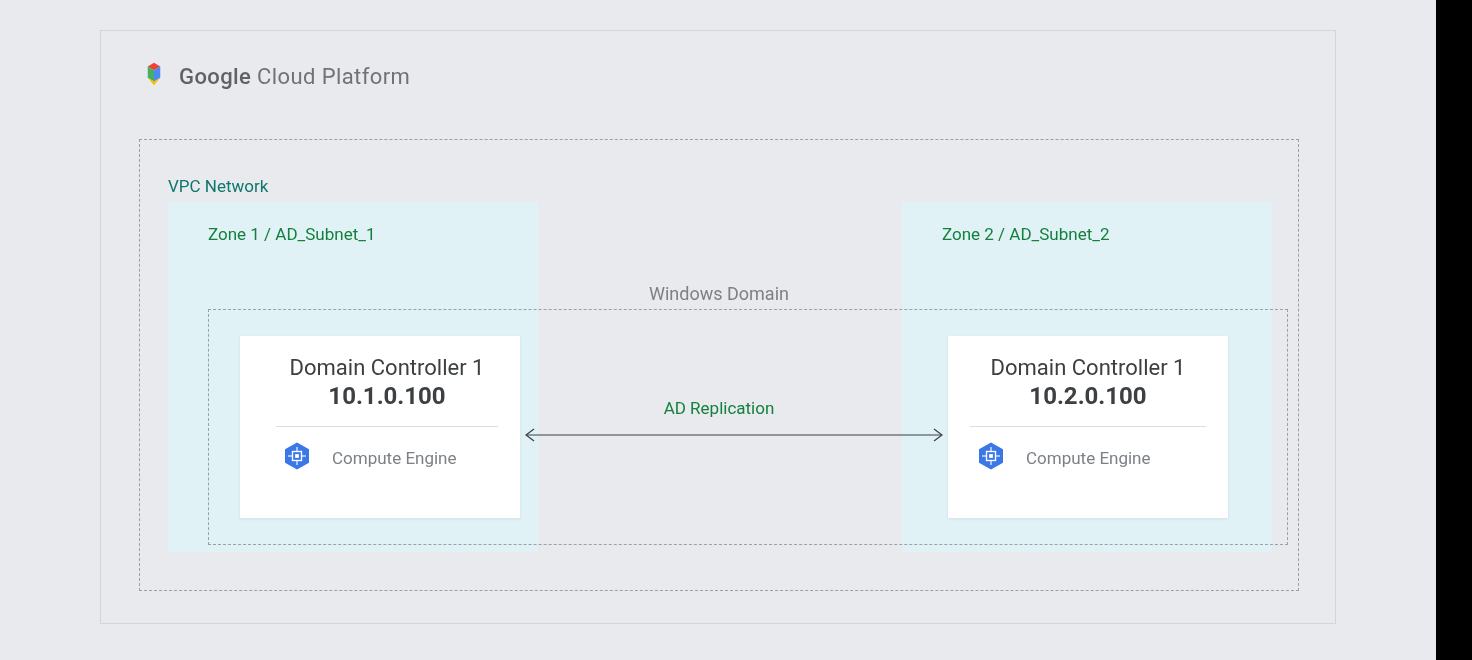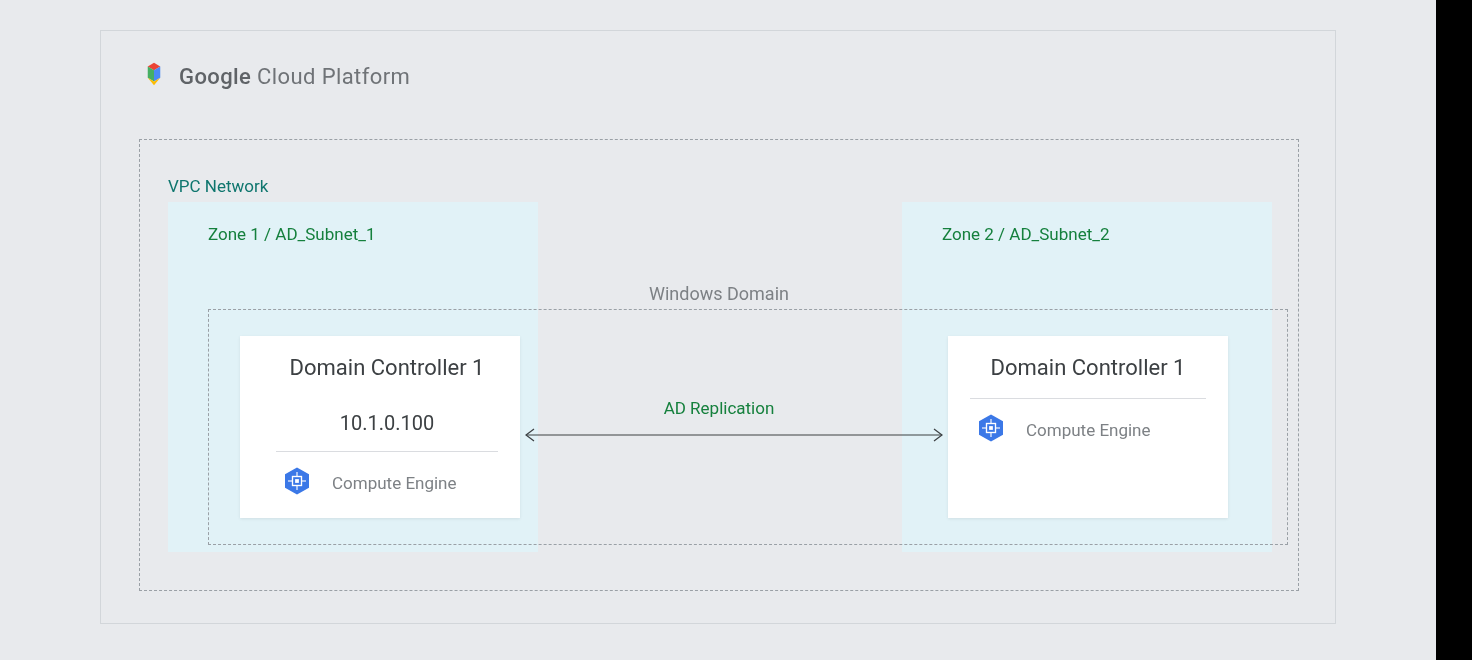--- a/index.html
+++ b/index.html
@@ -99,25 +99,24 @@
   .dc1 { left: 100px; padding-left: 36px; }
   .dc2 { left: 808px; }
   .dc-title {
     font-size: 22px;
     font-weight: 400;
     color: #3c4043;
     text-align: center;
     line-height: 1.25;
   }
   .dc-ip {
-    font-size: 20px;
-    font-weight: 400;
+    font-size: 24px;
+    font-weight: 700;
     color: #3c4043;
     text-align: center;
-    margin-top: 29px;
   }
   .dc-divider {
     border: none;
     border-top: 1px solid #dadce0;
     margin: 16px 0 14px 0;
   }
   .ce-row {
     display: flex;
     align-items: center;
     gap: 20px;
@@ -189,20 +188,21 @@
               <line x1="8" y1="20" x2="14" y2="20" stroke="#fff" stroke-width="1.5"></line>
               <line x1="26" y1="20" x2="32" y2="20" stroke="#fff" stroke-width="1.5"></line>
             </svg>
           </span>
           <span class="ce-label">Compute Engine</span>
         </div>
       </div>
 
       <div class="dcbox dc2">
         <div class="dc-title">Domain Controller 1</div>
+        <div class="dc-ip">10.2.0.100</div>
         <hr class="dc-divider">
         <div class="ce-row">
           <span>
             <svg width="30" height="30" viewBox="0 0 40 40">
               <polygon points="20,2 36,11 36,29 20,38 4,29 4,11" fill="#3b78e7"></polygon>
               <rect x="14" y="14" width="12" height="12" fill="none" stroke="#fff" stroke-width="1.8"></rect>
               <rect x="17.5" y="17.5" width="5" height="5" fill="#fff"></rect>
               <line x1="20" y1="8" x2="20" y2="14" stroke="#fff" stroke-width="1.5"></line>
               <line x1="20" y1="26" x2="20" y2="32" stroke="#fff" stroke-width="1.5"></line>
               <line x1="8" y1="20" x2="14" y2="20" stroke="#fff" stroke-width="1.5"></line>

